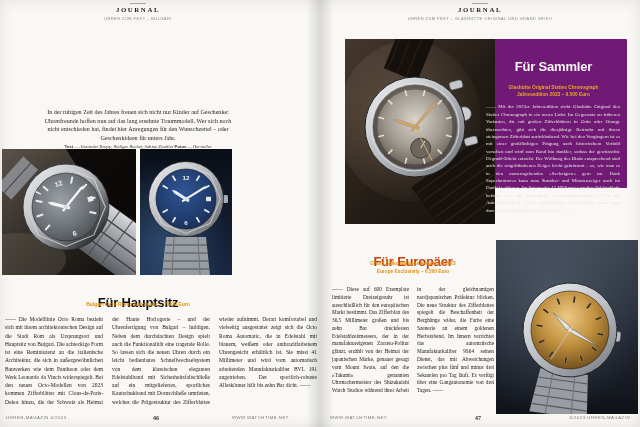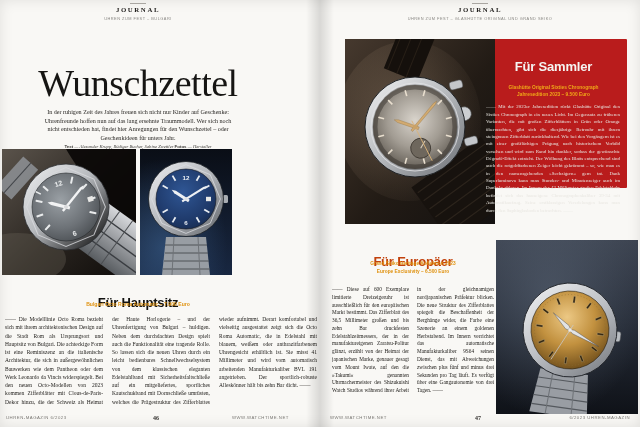--- a/index.html
+++ b/index.html
@@ -33,21 +33,21 @@
   .sub-orange{position:absolute;left:0;width:276px;text-align:center;
               font:bold 5.1px "Liberation Sans",sans-serif;color:#e0920f;}
   #sub-flexible{top:301px;}
   #cols-flexible{position:absolute;top:315px;left:5px;width:312px;height:98px;overflow:hidden;
                  column-count:3;column-gap:9px;font:5.5px "Liberation Serif",serif;
                  line-height:1.5;text-align:justify;color:#23211e;}
   .pg-footer span{position:absolute;top:415px;font:4.3px "Liberation Sans",sans-serif;
                   letter-spacing:.5px;color:#7b7975;}
   .f-num{text-align:center;font:bold 6px "Liberation Serif",serif !important;color:#33312e !important;letter-spacing:0 !important;}
   
-  #black-block{position:absolute;top:39px;left:25px;width:282px;height:149px;background:#b91c1c;border-radius:1px;}
+  #black-block{position:absolute;top:39px;left:25px;width:282px;height:149px;background:#701a75;border-radius:1px;}
   #fig-chrono{top:0;left:0;width:150px;height:185px;}
   #sammler-text{position:absolute;top:9px;left:141px;width:135px;}
   #h-sammler{position:relative;width:135px;text-align:center;font:bold 13px "Liberation Sans",sans-serif;
              color:#f5f4f2;letter-spacing:-.2px;}
   .sub-orange-dark{width:135px;text-align:center;font:bold 4.8px "Liberation Sans",sans-serif;
                    color:#f0a818;line-height:1.45;}
   #body-sammler{margin-top:5px;width:134px;height:130px;overflow:hidden;
                 font:4.9px "Liberation Serif",serif;line-height:1.5;text-align:justify;color:#e9e7e2;}
   #h-europaeer{top:243px;left:10px;width:166px;position:absolute;text-align:center;
                font:bold 13px "Liberation Sans",sans-serif;color:#c2410c;letter-spacing:-.2px;}
@@ -63,21 +63,20 @@
 </head>
 <body>
 
 <div id="spread">
 
   <section class="page" id="page-left">
     <div class="rule-top"></div>
     <div class="kicker">JOURNAL</div>
     <div class="topic">UHREN ZUM FEST – BULGARI</div>
 
-    <h1 id="title">Wunschzettel</h1>
     <p id="intro">In der ruhigen Zeit des Jahres freuen sich nicht nur Kinder auf Geschenke: Uhrenfreunde hoffen nun auf das lang ersehnte Traummodell. Wer sich noch nicht entschieden hat, findet hier Anregungen für den Wunschzettel – oder Geschenkideen für unters Jahr.</p>
     <p id="byline"><span class="by-label">Text</span><span class="by-val"> — Alexander Krupp, Rüdiger Bucher, Sabine Zwettler  </span><span class="by-label">Fotos</span><span class="by-val"> — Hersteller</span></p>
 
     <figure id="fig-grey">
       <svg width="134" height="126" viewBox="0 0 134 126">
         <defs>
           <linearGradient id="p1bg" x1="0" y1="0" x2="1" y2="1">
             <stop offset="0" stop-color="#5a534b"></stop>
               <stop offset=".55" stop-color="#2a2520"></stop>
               <stop offset="1" stop-color="#0e0b09"></stop>

